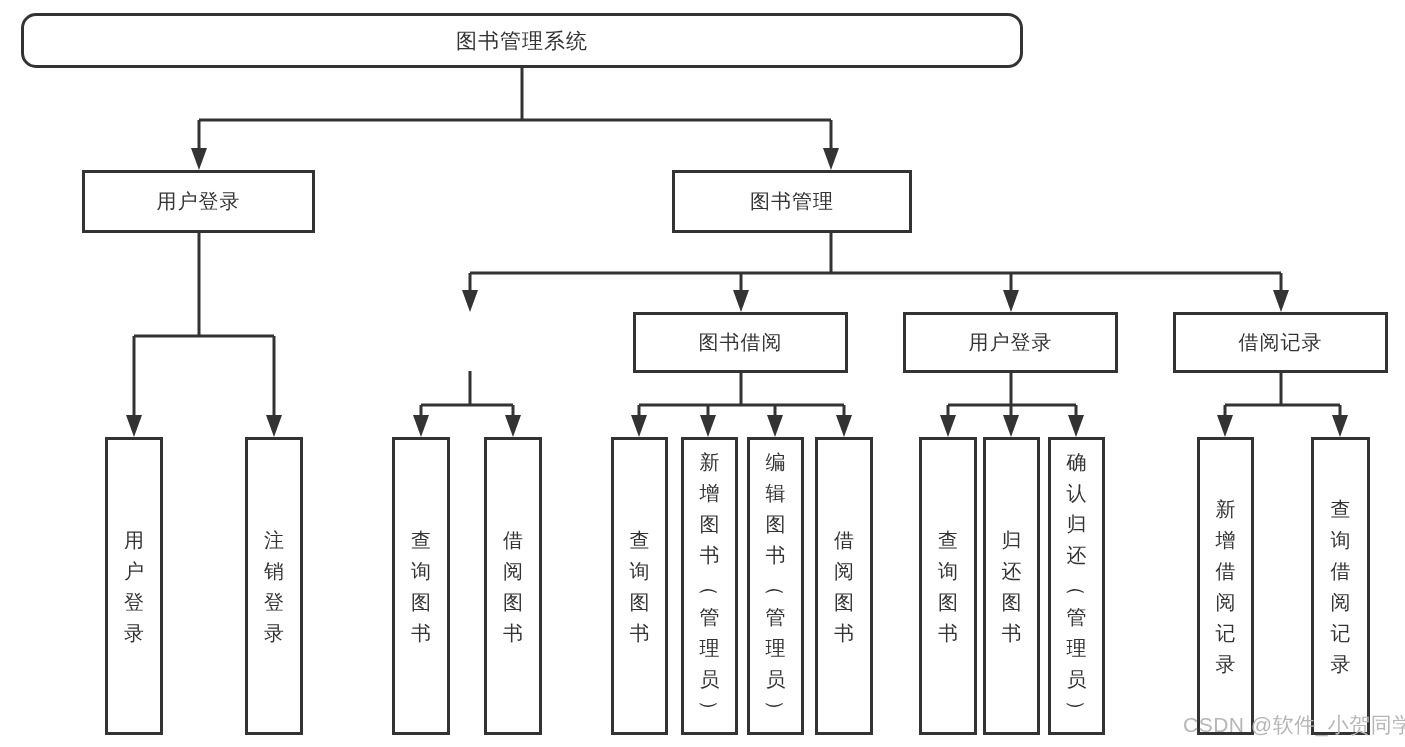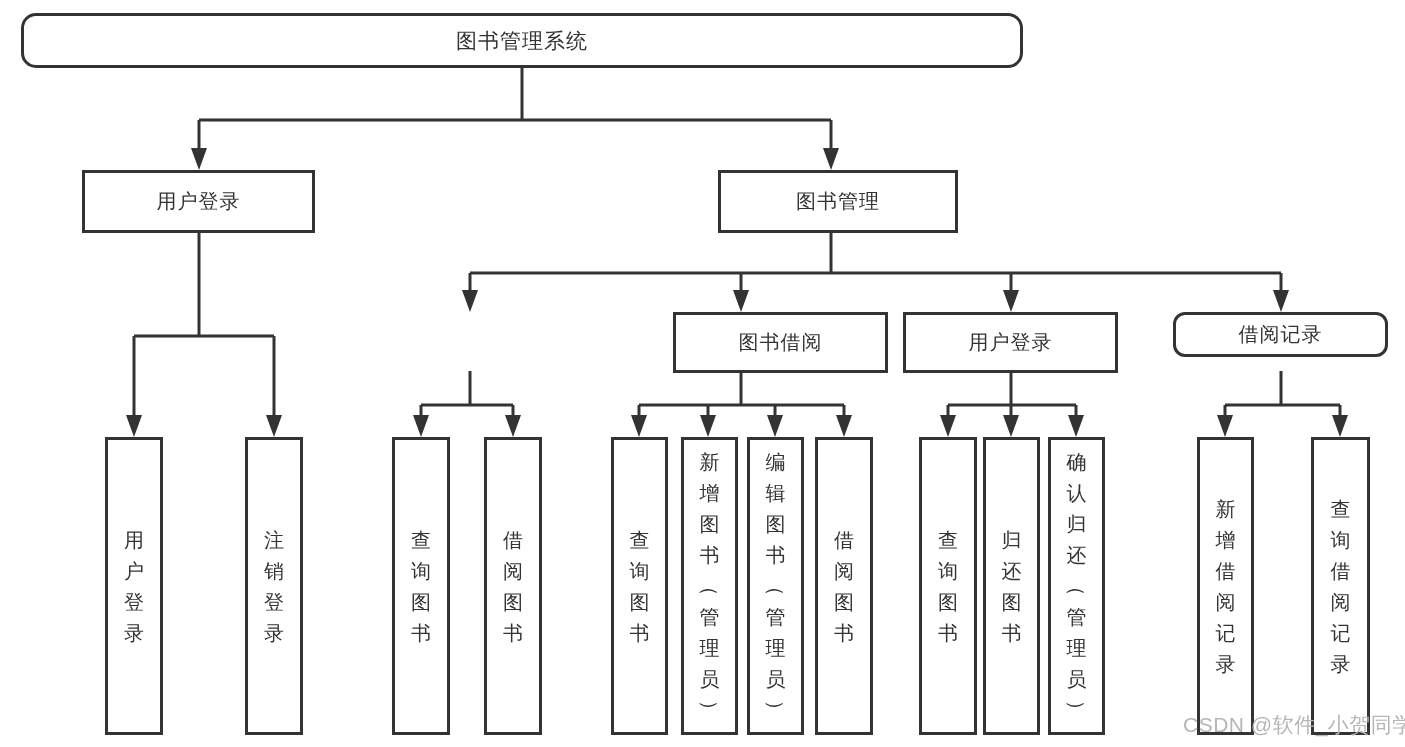--- a/index.html
+++ b/index.html
@@ -9,25 +9,25 @@
   }
   .wires{position:absolute;left:0;top:0;z-index:0;color:var(--line,#333);}
   .node{
     position:absolute;z-index:1;box-sizing:border-box;
     border:3px solid var(--line,#333);background:#fff;color:var(--ink,#333);
     display:flex;align-items:center;justify-content:center;
     font-size:20px;letter-spacing:1px;
   }
   .n-root{left:21px;top:13px;width:1002px;height:55px;font-size:21px;border-radius:15px;}
   .n-user{left:82px;top:170px;width:233px;height:63px;}
-  .n-mgmt{left:718px;top:170px;width:240px;height:63px;}
+  .n-mgmt{left:672px;top:170px;width:240px;height:63px;}
   .n-l3a{left:362px;top:312px;width:216px;height:61px;}
-  .n-l3b{left:633px;top:312px;width:215px;height:61px;margin-left:40px;}
+  .n-l3b{left:633px;top:312px;width:215px;height:61px;}
   .n-l3c{left:903px;top:312px;width:215px;height:61px;}
-  .n-l3d{left:1173px;top:312px;width:215px;height:45px;border-radius:12px;}
+  .n-l3d{left:1173px;top:312px;width:215px;height:61px;}
   .leaf{top:437px;width:58px;height:298px;}
   .x1{left:105px}.x2{left:245px}.x3{left:392px}.x4{left:484px}
   .x5{left:611px;width:57px}.x6{left:681px;width:57px}.x7{left:747px;width:57px}.x8{left:815px}
   .x9{left:919px}.x10{left:983px;width:57px}.x11{left:1048px;width:57px}
   .x12{left:1197px;width:57px}.x13{left:1311px;width:59px}
   .vtext{
     display:flex;flex-direction:column;align-items:center;justify-content:center;
     gap:11px;height:100%;width:100%;letter-spacing:0;
   }
   .vchar{font-size:20px;line-height:1;display:block;}

